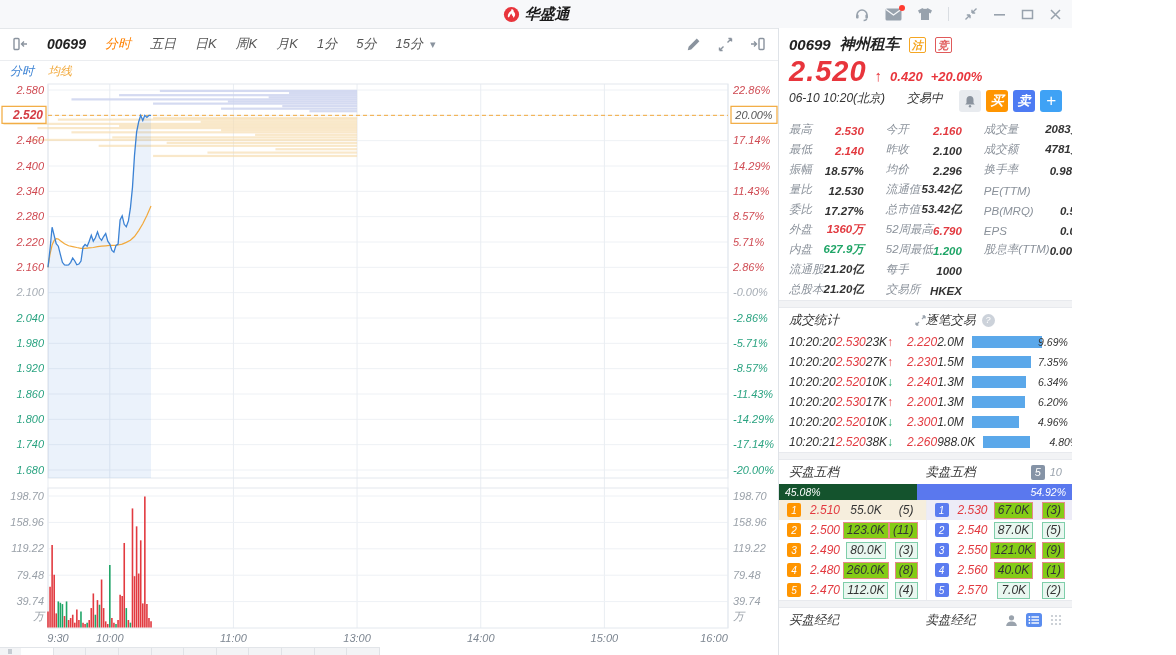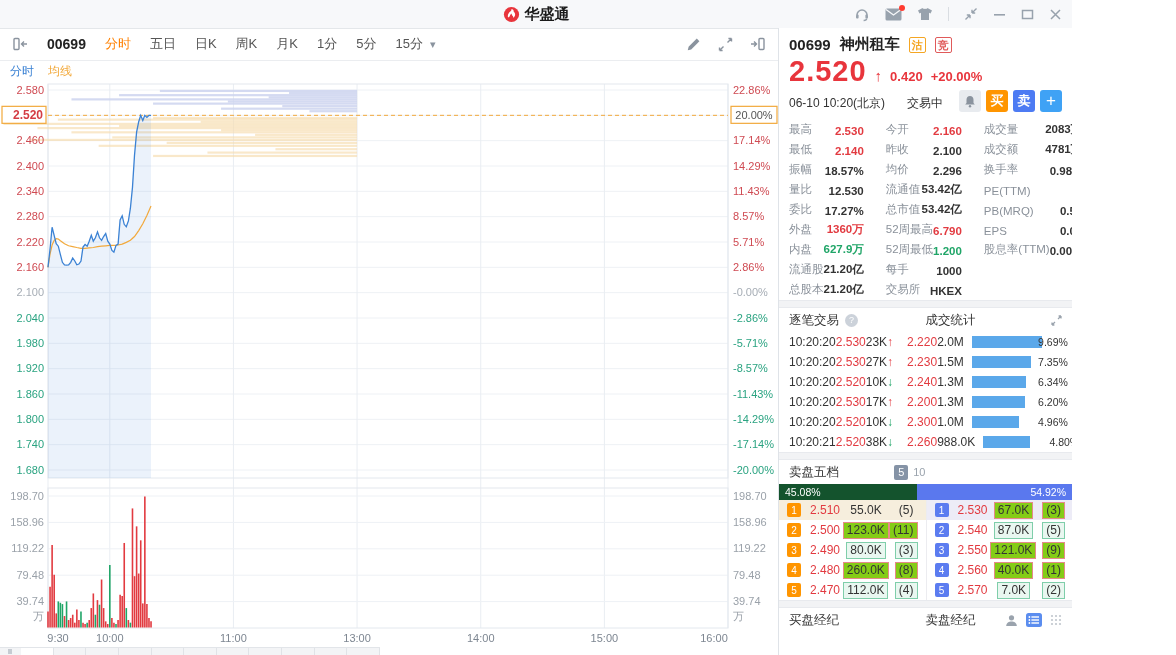--- a/index.html
+++ b/index.html
@@ -1,17 +1,17 @@
 <!DOCTYPE html>
 <html><head>
 <meta charset="utf-8">
 <style>
   html,body{margin:0;padding:0;width:1176px;height:655px;overflow:hidden;background:#fff;
     font-family:"Liberation Sans","DejaVu Sans",sans-serif;-webkit-font-smoothing:antialiased;}
-  .app{position:relative;width:1072px;height:655px;}
+  .app{position:relative;width:1072px;height:655px;font-style:italic;}
 
   
   .titlebar{position:absolute;top:0;left:0;right:0;height:28px;background:#f7f8fa;
     border-bottom:1px solid #e4e7ea;display:flex;align-items:center;justify-content:center;}
   .logo{display:flex;gap:5px;align-items:center;font-weight:bold;font-size:15px;color:#1a1a1a;}
   .win-icons{position:absolute;right:10px;top:0;height:28px;display:flex;align-items:center;gap:15px;}
   .win-icons .ic{position:relative;display:flex;align-items:center;cursor:pointer;}
   .win-sep{width:1px;height:14px;background:#d9dde2;}
   .maildot{position:absolute;top:-3px;right:-3px;width:6px;height:6px;border-radius:50%;background:#ff3b30;}
 
@@ -42,21 +42,21 @@
   .qh{padding:7px 10px 3px;}
   .qh-row1{display:flex;align-items:center;gap:9px;}
   .qh-code,.qh-name{font-size:15px;font-weight:bold;color:#222;}
   .badge{font-size:11px;line-height:14px;padding:0 2px;border:1px solid;border-radius:2px;font-weight:bold;}
   .badge.orange{color:#f5a623;border-color:#f5a623;}
   .badge.red{color:#e05a5a;border-color:#e05a5a;}
   .qh-row2{display:flex;align-items:baseline;gap:8px;margin-top:1px;}
   .big-price{font-size:29px;font-weight:bold;color:#e8353c;letter-spacing:1px;line-height:32px;}
   .chg-arrow{color:#e8353c;font-weight:bold;font-size:15px;}
   .chg{color:#e8353c;font-weight:bold;font-size:13px;}
-  .qh-row3{display:flex;align-items:flex-end;margin-top:3px;color:#333;}
+  .qh-row3{display:flex;align-items:flex-start;margin-top:3px;color:#333;}
   .qh-status{margin-left:22px;}
   .trade-btns{margin-left:auto;display:flex;gap:5px;}
   .tbtn{width:22px;height:22px;border-radius:3px;color:#fff;font-size:13px;display:flex;
     align-items:center;justify-content:center;cursor:pointer;font-weight:bold;}
   .tbtn.bell{background:#e8ebef;}
   .tbtn.buy{background:#ff9500;}
   .tbtn.sell{background:#4d7bf3;}
   .tbtn.add{background:#3fa2f5;font-size:17px;font-weight:normal;}
   .notice{height:22px;border-top:1px solid #eef0f2;border-bottom:1px solid #eef0f2;display:flex;
     align-items:center;gap:7px;padding:0 10px;color:#333;background:#fbfbfc;font-size:12px;}
@@ -535,32 +535,32 @@
         <div class="stat-cell">
           <span class="sl">交易所</span>
           <span class="sv dark">HKEX</span>
         </div>
         <div class="stat-cell"></div>
       </div>
 
     <div class="sep"></div>
 
     <div class="sec-head">
-      <span class="half">
-        <span>逐笔交易</span>
-        <span class="qmark">?</span>
-      </span>
       <span class="half" style="justify-content:space-between;">
         <span>成交统计</span>
         <span class="ic">
           <svg class="ic-svg" width="11" height="11" viewBox="0 0 11 11" fill="none" stroke="#9aa3ad" stroke-width="1.3">
             <path d="M7 4 L10 1 M10 1 L10 3.4 M10 1 L7.6 1"></path>
               <path d="M4 7 L1 10 M1 10 L1 7.6 M1 10 L3.4 10"></path>
           </svg>
         </span>
+      </span>
+      <span class="half">
+        <span>逐笔交易</span>
+        <span class="qmark">?</span>
       </span>
     </div>
     <div id="tick-rows">
         <div class="tick-row">
           <span class="tk-time">10:20:20</span>
           <span class="tk-price">2.530</span>
           <span class="tk-vol">23K</span>
           <span class="tk-arr up">↑</span>
           <span class="ds-price">2.220</span>
           <span class="ds-vol">2.0M</span>
@@ -627,20 +627,23 @@
           <span class="ds-barbox">
             <span class="ds-bar" style="width: 46.8px; background: rgb(91, 168, 234);"></span>
             <span class="ds-pct">4.80%</span>
           </span>
         </div>
       </div>
 
     <div class="sep"></div>
 
     <div class="sec-head">
+      <span class="half">
+        <span>买盘五档</span>
+      </span>
       <span class="half">
         <span>卖盘五档</span>
         <span class="toggle">
           <span class="t5">5</span>
           <span class="t10">10</span>
         </span>
       </span>
     </div>
     <div class="ratio">
       <span class="ratio-buy" id="ratio-buy" style="width: 45.08%;">45.08%</span>

